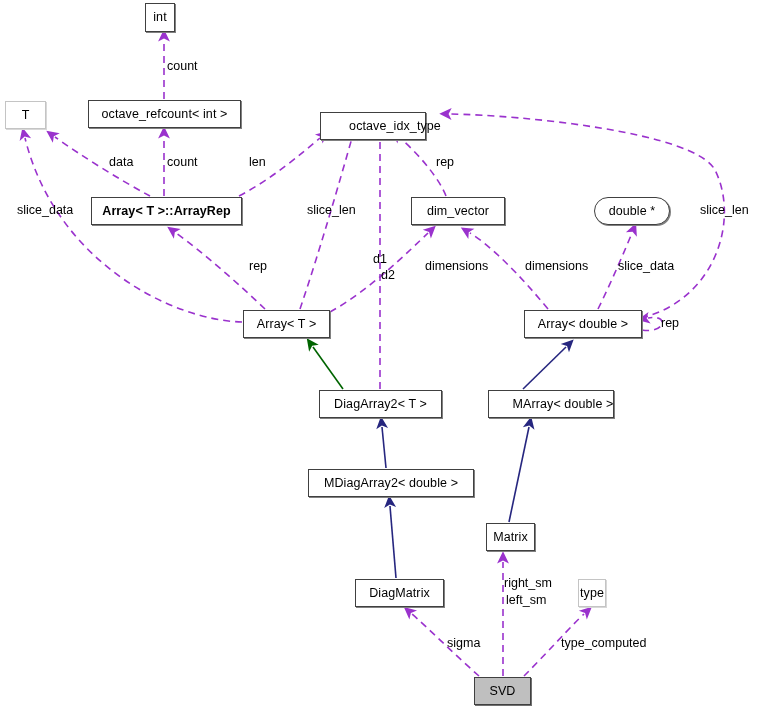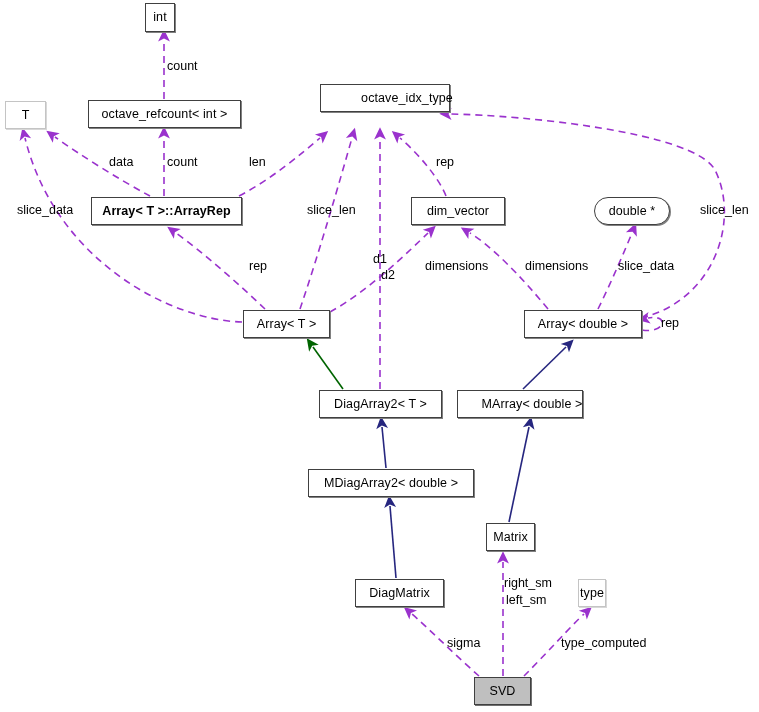--- a/index.html
+++ b/index.html
@@ -137,21 +137,21 @@
   </div>
 
   <div class="node template-param" style="left:5px; top:101px; width:41px; height:28px;">
     <span>T</span>
   </div>
 
   <div class="node" style="left:88px; top:100px; width:153px; height:28px;">
     <span>octave_refcount&lt; int &gt;</span>
   </div>
 
-  <div class="node" style="left:320px; top:84px; width:130px; height:28px;padding-left:44px;">
+  <div class="node" style="left:320px; top:112px; width:106px; height:28px;padding-left:44px;">
     <span>octave_idx_type</span>
   </div>
 
   <div class="node" style="left:91px; top:197px; width:151px; height:28px;font-weight:bold;">
     <span>Array&lt; T &gt;::ArrayRep</span>
   </div>
 
   <div class="node" style="left:411px; top:197px; width:94px; height:28px;">
     <span>dim_vector</span>
   </div>
@@ -165,21 +165,21 @@
   </div>
 
   <div class="node" style="left:243px; top:310px; width:87px; height:28px;">
     <span>Array&lt; T &gt;</span>
   </div>
 
   <div class="node" style="left:319px; top:390px; width:123px; height:28px;">
     <span>DiagArray2&lt; T &gt;</span>
   </div>
 
-  <div class="node" style="left:457px; top:390px; width:126px; height:28px;padding-left:24px;">
+  <div class="node" style="left:488px; top:390px; width:126px; height:28px;padding-left:24px;">
     <span>MArray&lt; double &gt;</span>
   </div>
 
   <div class="node" style="left:308px; top:469px; width:166px; height:28px;">
     <span>MDiagArray2&lt; double &gt;</span>
   </div>
 
   <div class="node" style="left:486px; top:523px; width:49px; height:28px;">
     <span>Matrix</span>
   </div>

